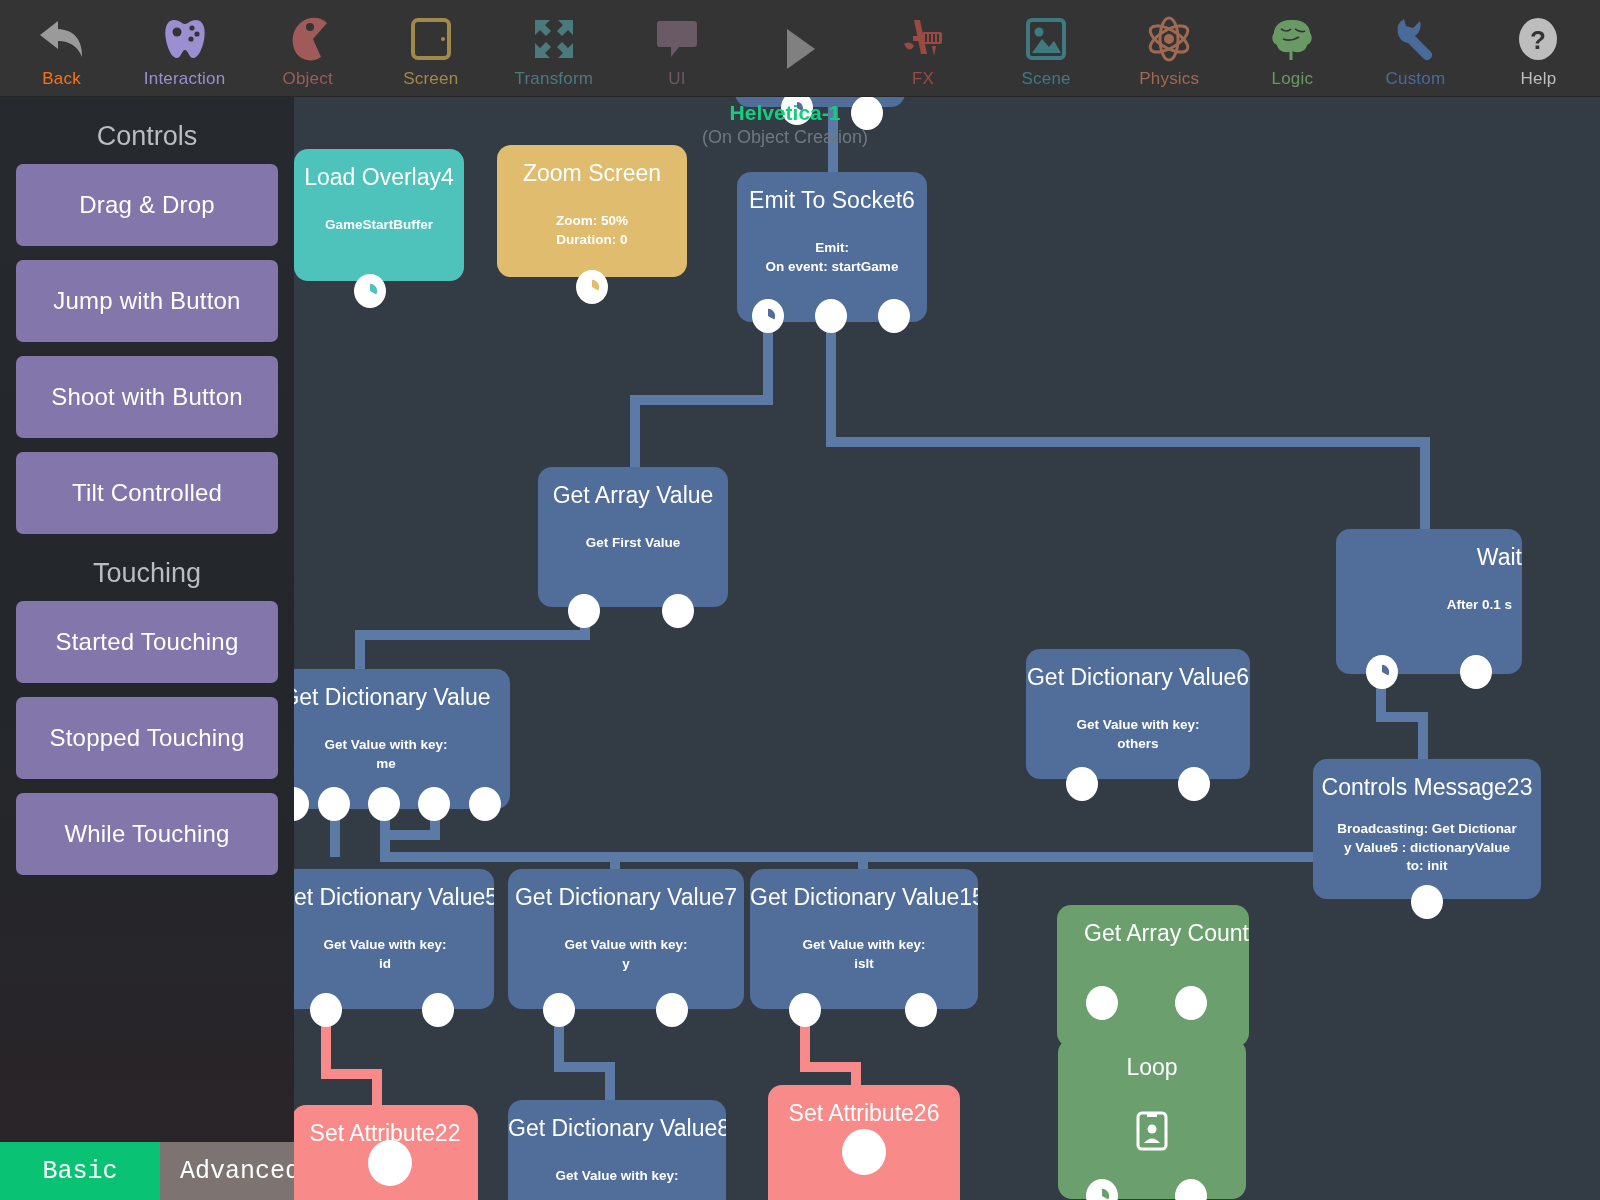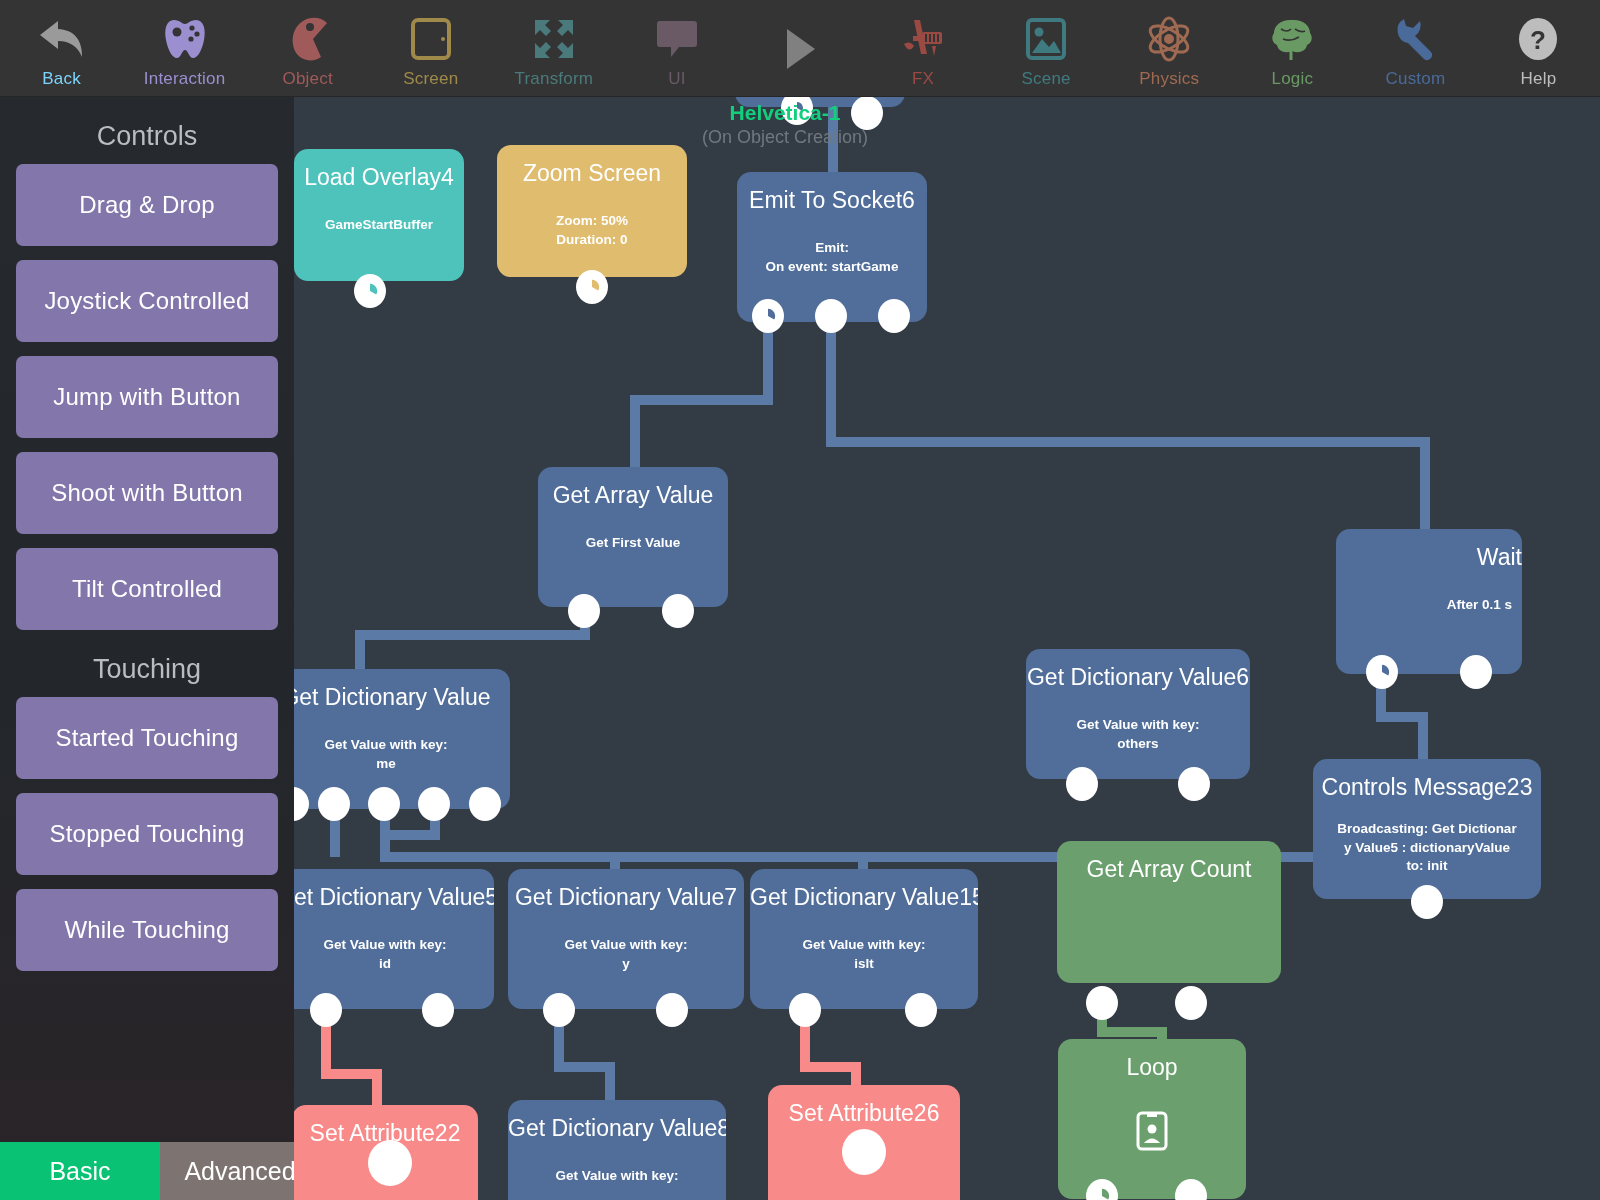--- a/index.html
+++ b/index.html
@@ -79,40 +79,41 @@
   }
   .sb-btn {
     margin: 0 16px 14px 16px; height: 82px; border-radius: 7px;
     background: #8376ab; color: #ffffff;
     display: flex; align-items: center; justify-content: center;
     font-size: 24px; letter-spacing: .2px;
   }
   #sb-tabs {
     position: absolute; left: 0; bottom: 0; width: 320px; height: 58px;
     display: flex;
+    font-family: Liberation Mono, monospace;
   }
   .sb-tab { flex: 1 1 0; display: flex; align-items: center; justify-content: center;
             font-size: 25px; color: #ffffff; }
   .sb-tab.active { background: #0ac274; }
   .sb-tab.inactive { background: #7d7472; }
 </style>
 </head>
 <body>
 
 <div id="app">
 
   <div id="toolbar">
 
     <div class="tb-item">
       <div class="tb-ico">
         <svg width="52" height="44" viewBox="0 0 52 44">
             <path d="M22 4 L4 18 L22 32 L22 24 C34 24 42 30 46 40 C46 22 38 13 22 12 Z" fill="#9a9a9a"></path>
           </svg>
       </div>
-      <div class="tb-lbl" style="color:#7dd3fc">Back</div>
+      <div class="tb-lbl" style="color:#f97316">Back</div>
     </div>
 
     <div class="tb-item">
       <div class="tb-ico">
         <svg width="46" height="42" viewBox="0 0 46 42">
           <path d="M12 2 C4 2 2 12 4 22 C6 32 10 40 15 40 C19 40 20 32 23 32 C26 32 27 40 31 40 C36 40 40 32 42 22 C44 12 42 2 34 2 C28 2 26 6 23 6 C20 6 18 2 12 2 Z" fill="#9b8fd0"></path>
           <circle cx="15" cy="14" r="4.5" fill="#343434"></circle>
           <circle cx="30" cy="10" r="2.6" fill="#343434"></circle>
           <circle cx="35" cy="16" r="2.6" fill="#343434"></circle>
           <circle cx="29" cy="21" r="2.6" fill="#343434"></circle>
@@ -398,21 +399,21 @@
     <div class="port" style="left:842px; top:1032px; width:44px; height:46px;"></div>
 
     <div class="node blue" style="left:1026px; top:552px; width:224px; height:130px;">
       <div class="n-title">Get Dictionary Value6</div>
       <div class="n-sub" style="white-space:pre-line">Get Value with key:
 others</div>
     </div>
     <div class="port" style="left:1066px; top:670px;"></div>
     <div class="port" style="left:1178px; top:670px;"></div>
 
-    <div class="node green" style="left:1057px; top:744px; width:224px; height:142px;">
+    <div class="node green" style="left:1057px; top:808px; width:192px; height:142px;text-align:right;">
       <div class="n-title">Get Array Count</div>
     </div>
     <div class="port" style="left:1086px; top:889px;"></div>
     <div class="port" style="left:1175px; top:889px;"></div>
 
     <div class="node green" style="left:1058px; top:942px; width:188px; height:160px;">
       <div class="n-title">Loop</div>
       <div class="loop-ico">
         <svg width="36" height="42" viewBox="0 0 36 42" fill="none" stroke="#fff" stroke-width="3">
           <rect x="4" y="3" width="28" height="36" rx="4"></rect>
@@ -451,23 +452,20 @@
     <div class="port" style="left:1411px; top:788px;"></div>
   </div>
 
   <div id="sidebar">
 
     <div class="sb-section">Controls</div>
     <div class="sb-btn">
       <span>Drag &amp; Drop</span>
     </div>
     <div class="sb-btn">
-      <span>Joystick Controlled</span>
-    </div>
-    <div class="sb-btn">
       <span>Jump with Button</span>
     </div>
     <div class="sb-btn">
       <span>Shoot with Button</span>
     </div>
     <div class="sb-btn">
       <span>Tilt Controlled</span>
     </div>
 
     <div class="sb-section">Touching</div>

